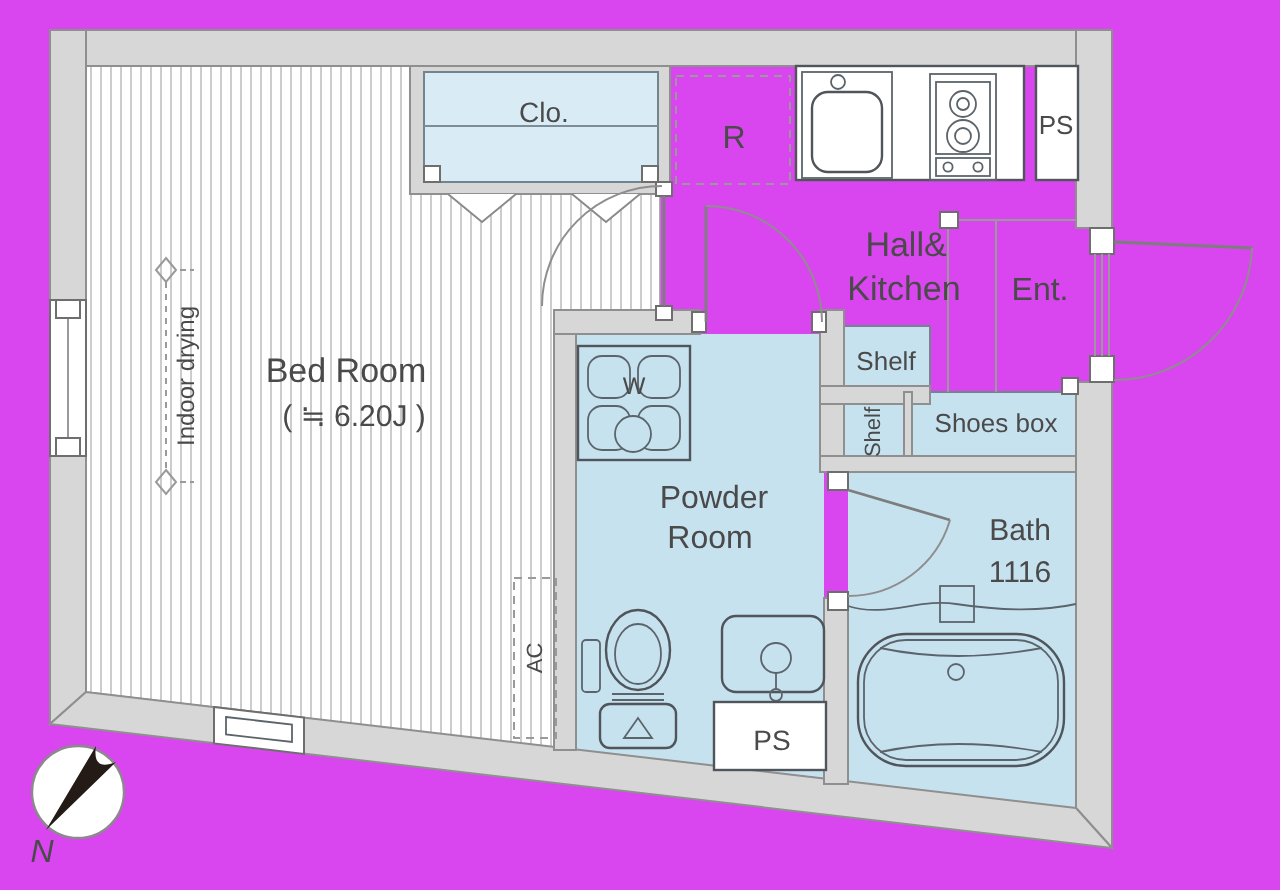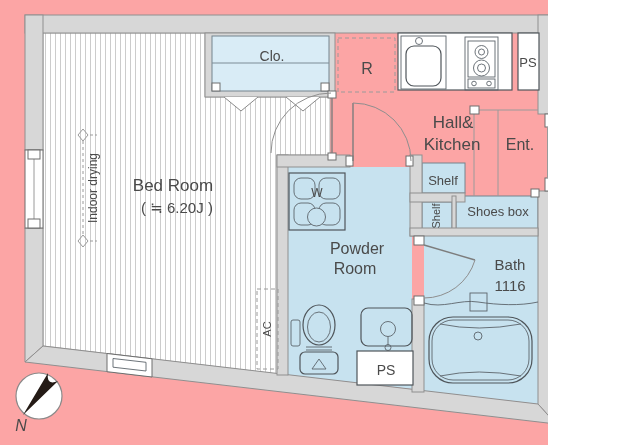--- a/index.html
+++ b/index.html
@@ -1,16 +1,16 @@
 <!DOCTYPE html>
 <html style="--wall-gray: #d7d7d7; --room-blue: #c7e2ef; --closet-blue: #d9ecf6; --stripe-gray: #cccccc; --line-dark: #4f555a; --text-gray: #4a4a4a; --needle-black: #241b16;"><head>
 <meta charset="utf-8">
 <style>
   html,body{margin:0;padding:0;background:#fff;}
-  .stage{width:548px;height:445px;position:relative;background:#fca5a5;overflow:hidden;}
+  .stage{width:640px;height:445px;position:relative;background:#d946ef;overflow:hidden;}
   svg text{font-family:"Liberation Sans","DejaVu Sans",sans-serif;fill:var(--text-gray,#4a4a4a);}
   .wall{fill:var(--wall-gray,#d7d7d7);stroke:#8f8f8f;stroke-width:1;}
   .floor-blue{fill:var(--room-blue,#c7e2ef);stroke:#74848e;stroke-width:1;}
   .floor-blue-nb{fill:var(--room-blue,#c7e2ef);stroke:none;}
   .closet-blue{fill:var(--closet-blue,#d9ecf6);stroke:#74848e;stroke-width:1;}
   .fixture{fill:none;stroke:var(--line-dark,#4f555a);stroke-width:1.2;}
   .fixture-thin{fill:none;stroke:#5c646b;stroke-width:0.9;}
   .whitebox{fill:#ffffff;stroke:#4f555a;stroke-width:1.2;}
   .jamb{fill:#ffffff;stroke:#6e6e6e;stroke-width:1;}
   .door{fill:none;stroke:#7d7d7d;stroke-width:1.4;}

